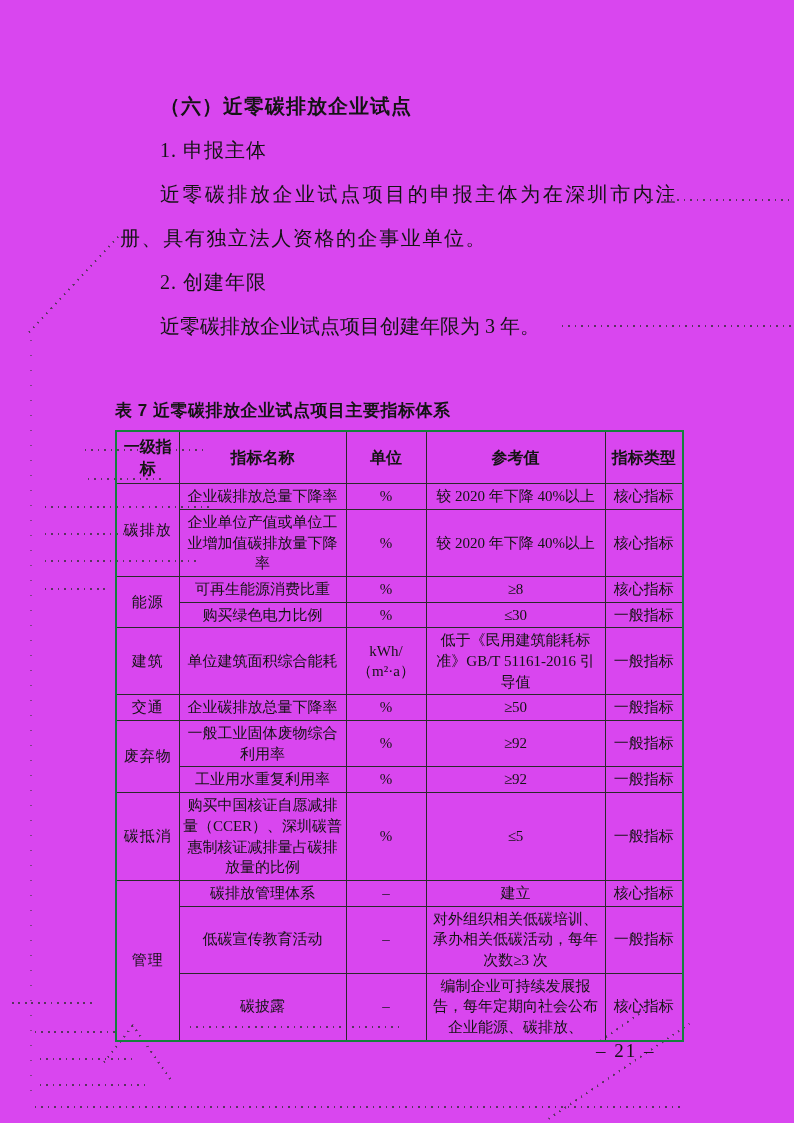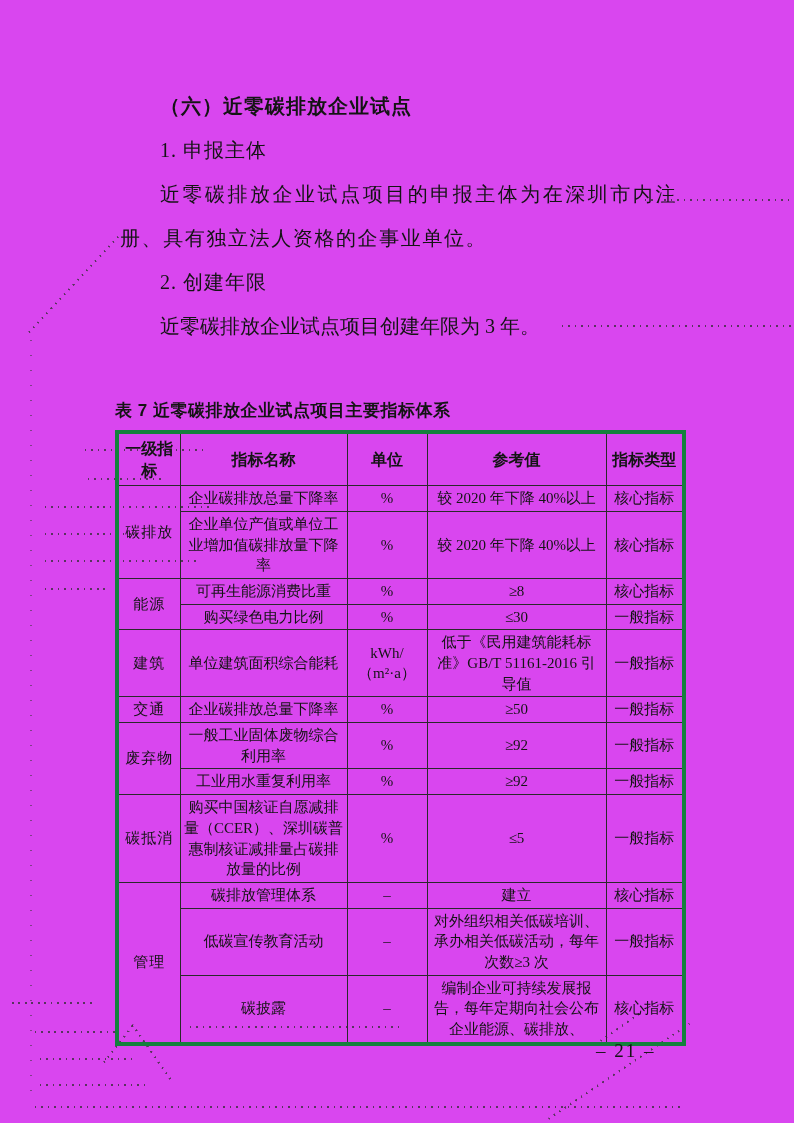--- a/index.html
+++ b/index.html
@@ -54,21 +54,21 @@
   .tbl-wrap {
     position: absolute;
     left: 115px;
     top: 430px;
     width: 567px;
   }
   table.indicator-table {
     width: 100%;
     border-collapse: collapse;
     table-layout: fixed;
-    border: 4px solid #15803d;
+    border: 2px solid #15803d;
   }
   .indicator-table th, .indicator-table td {
     border: 1px solid #2a2a2a;
     text-align: center;
     vertical-align: middle;
     overflow: hidden;
   }
   .indicator-table th {
     font-family: "Liberation Sans", "DejaVu Sans", sans-serif;
     font-weight: bold;

